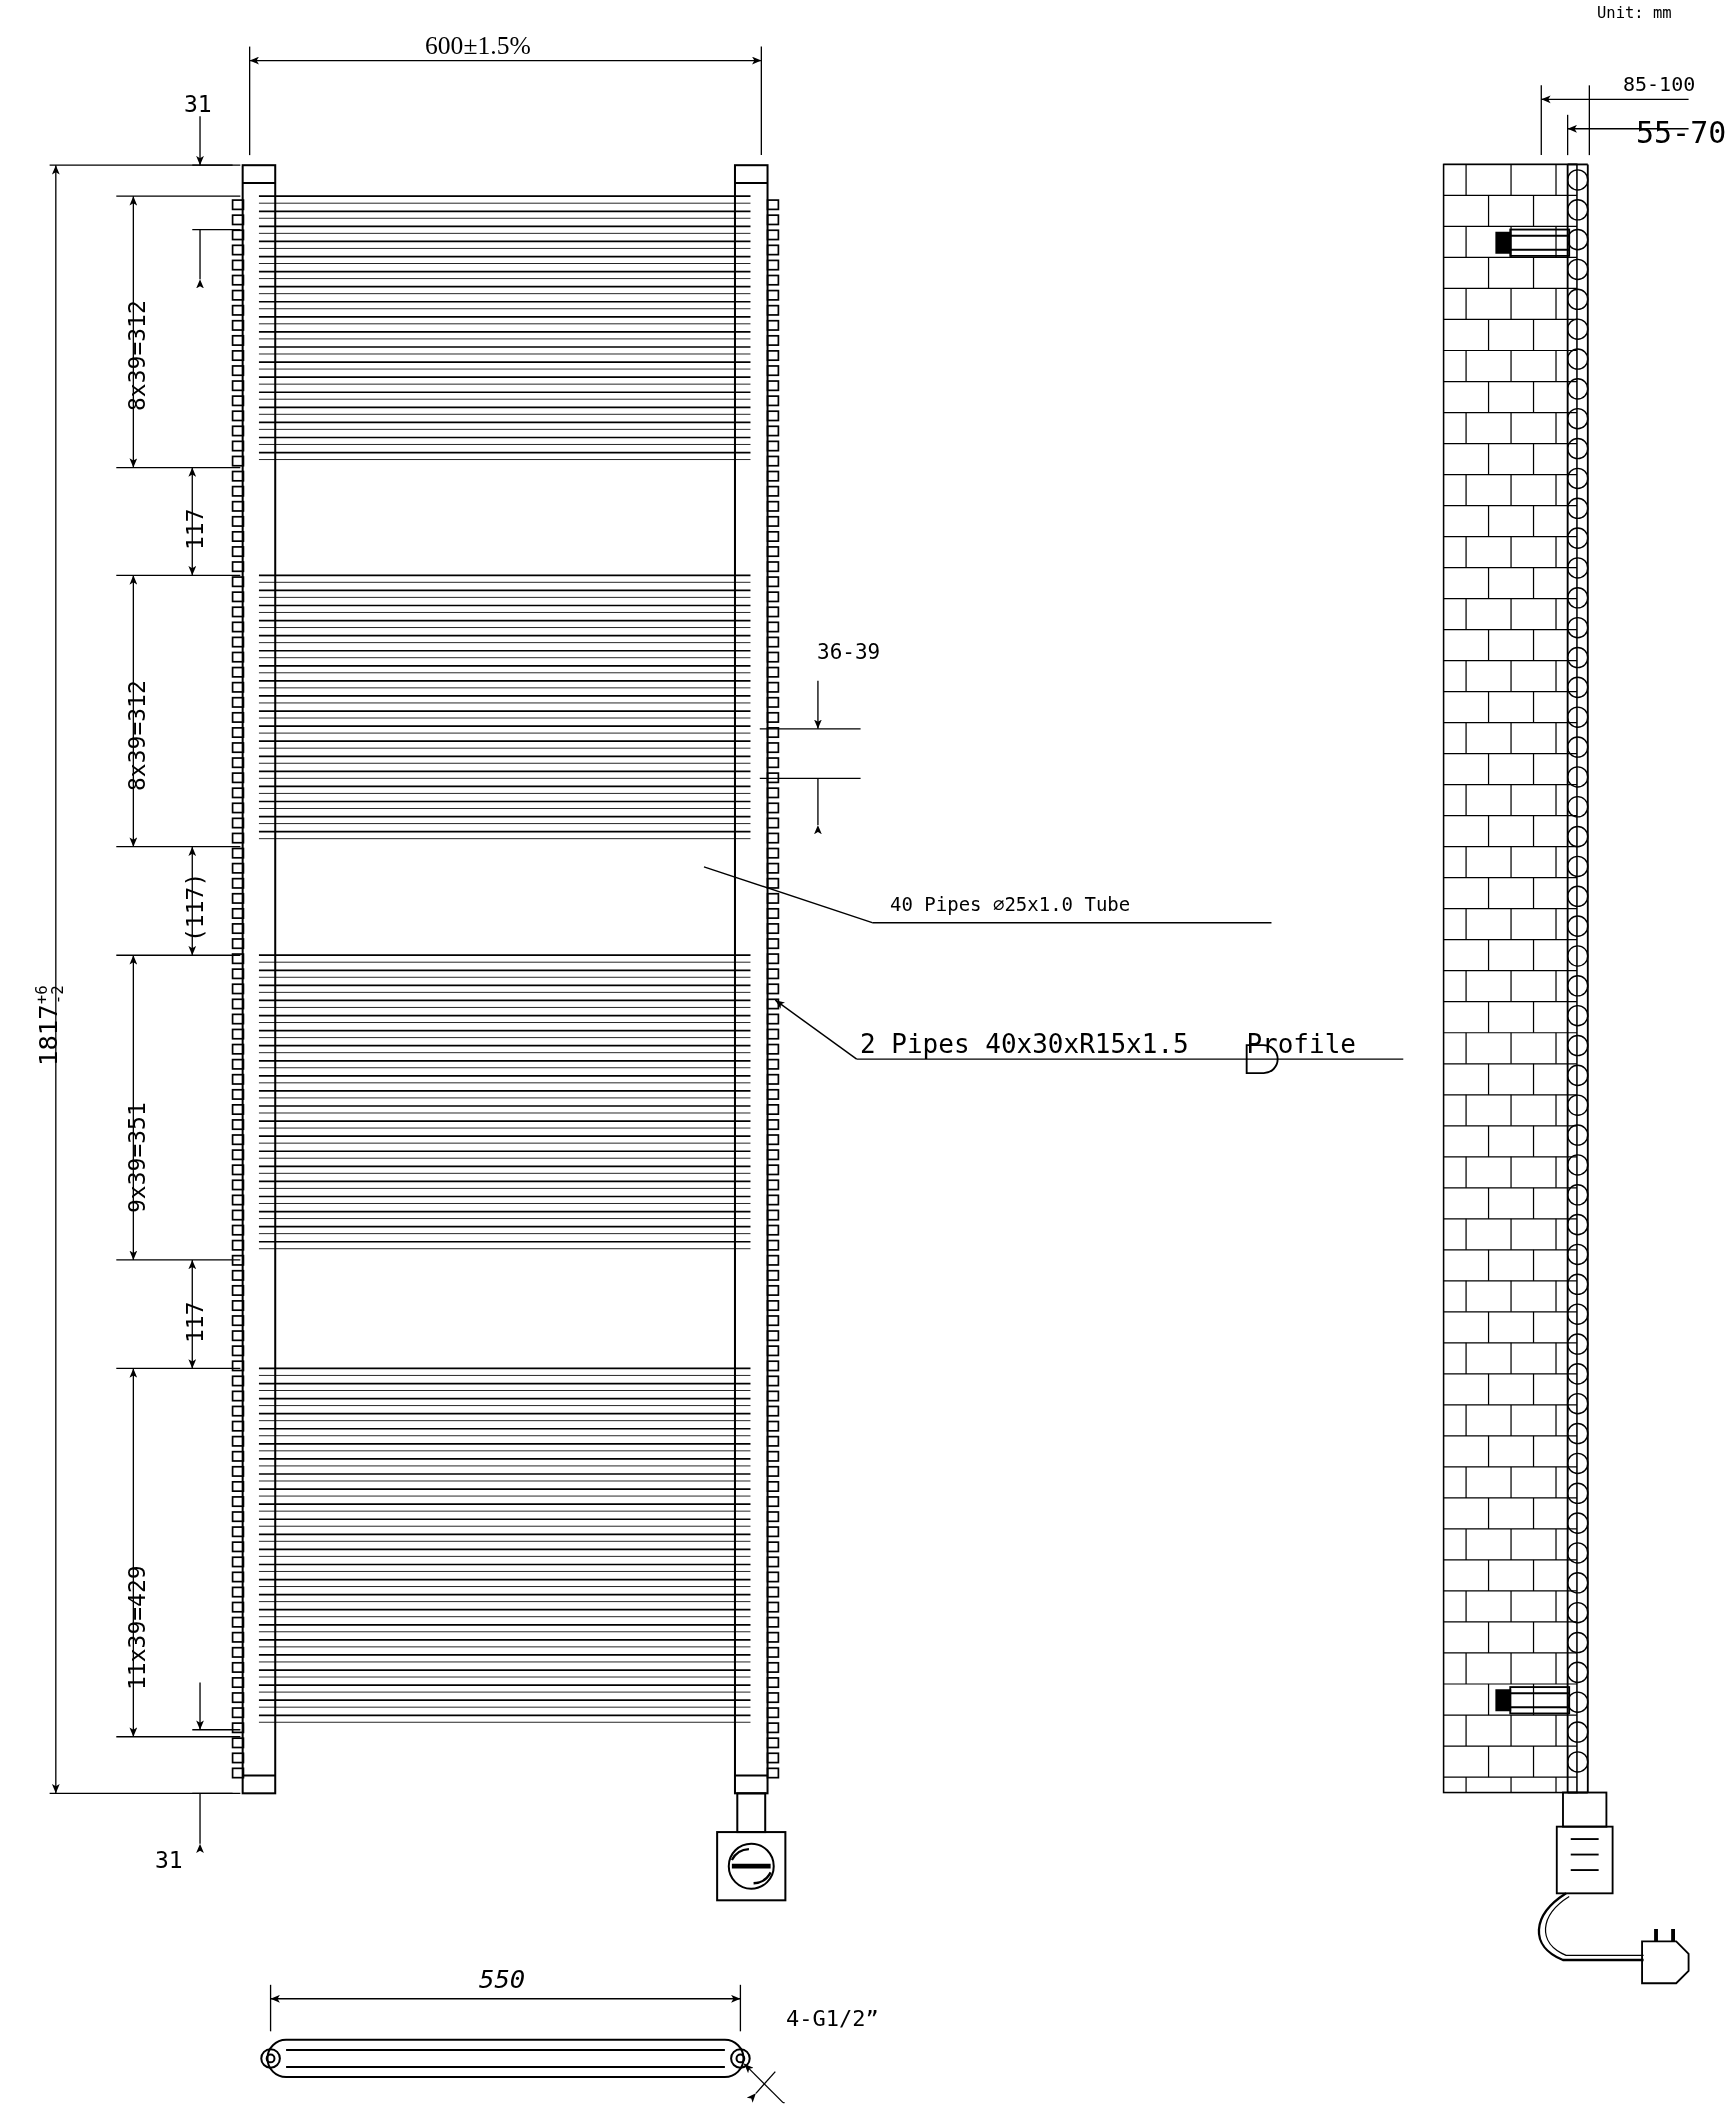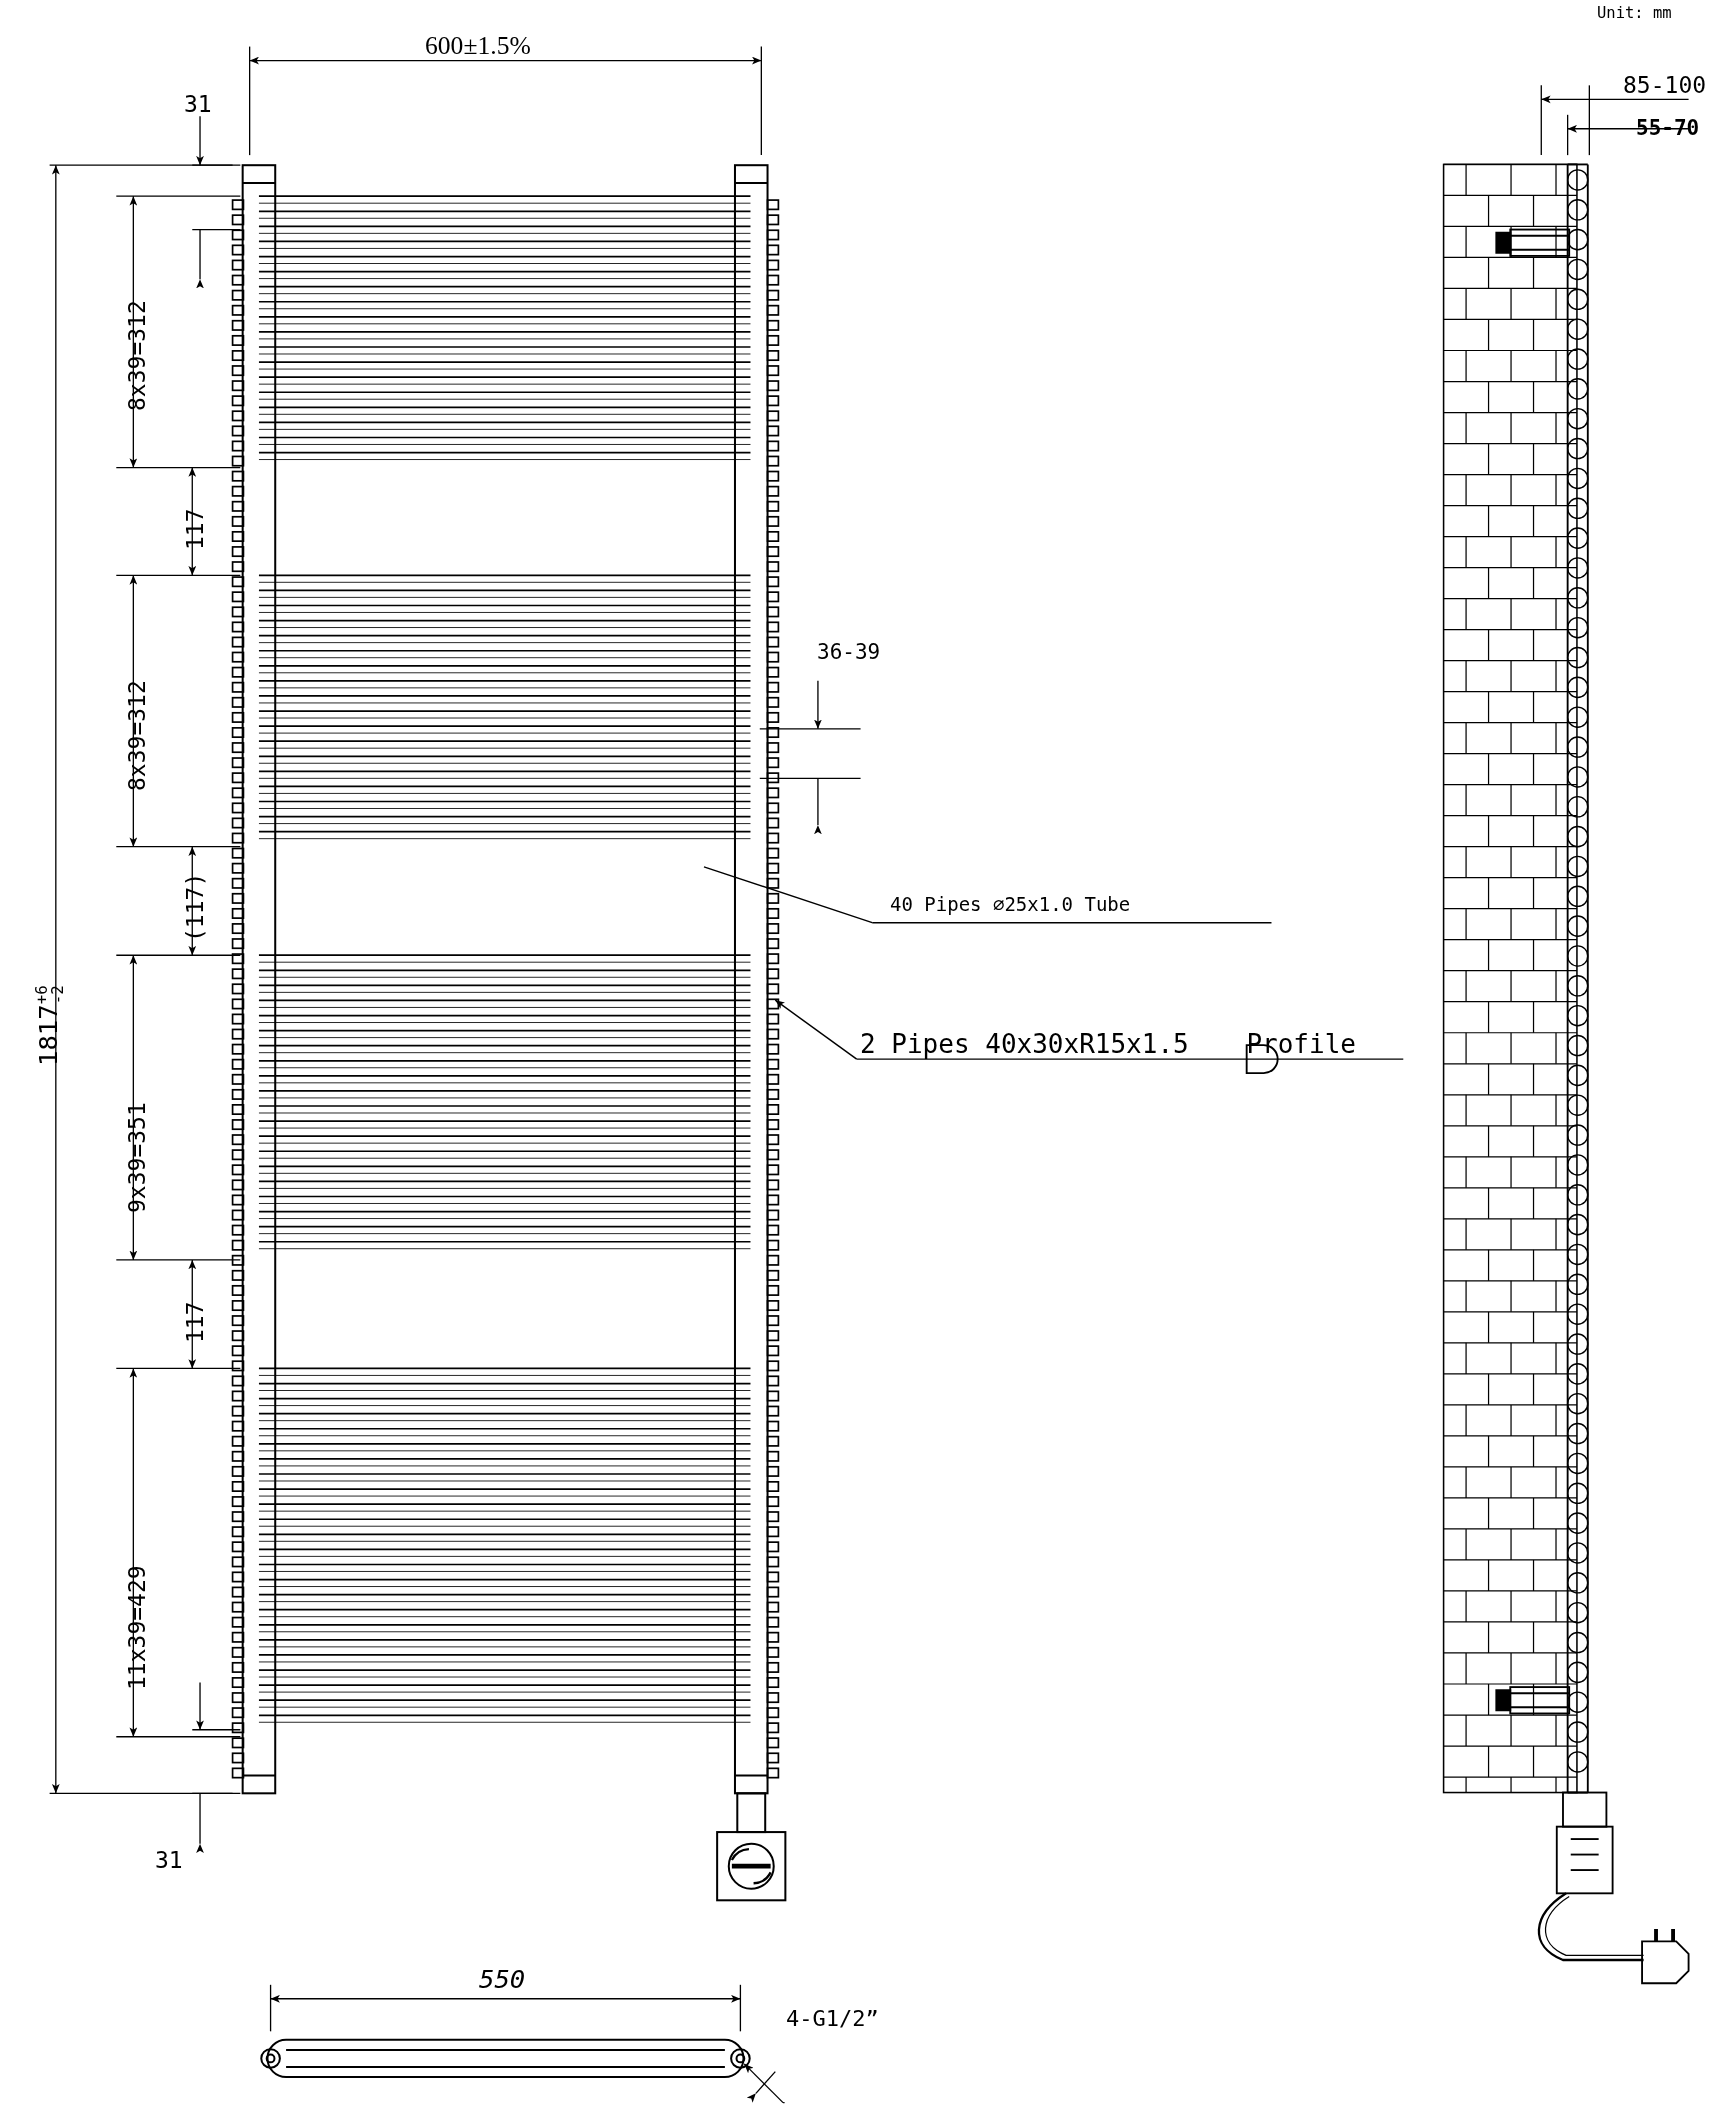--- a/index.html
+++ b/index.html
@@ -851,20 +851,20 @@
 
   <div class="lbl" style="left:817px; top:642px; font-size:21px;">36-39</div>
 
   <div class="lbl" style="left:890px; top:895px; font-size:19px;">40 Pipes ⌀25x1.0 Tube</div>
 
   <div class="lbl" style="left:860px; top:1031px; font-size:26px;">
     <span>2 Pipes 40x30xR15x1.5</span>
     <span style="display:inline-block;width:42px;"></span><span>Profile</span>
   </div>
 
-  <div class="lbl" style="left:1623px; top:74px; font-size:23px;">85-100</div>
-  <div class="lbl" style="left:1636px; top:118px; font-size:21px;font-weight:bold;">55-70</div>
+  <div class="lbl" style="left:1623px; top:74px; font-size:20px;">85-100</div>
+  <div class="lbl" style="left:1636px; top:118px; font-size:30px;">55-70</div>
 
   <div class="lbl" style="left:479px; top:1967px; font-size:25.6px;font-style:italic;">550</div>
   <div class="lbl" style="left:786px; top:1996px; font-size:22px;margin-top:12px;">4-G1/2”</div>
 
 </div>
 
 
 </body></html>

